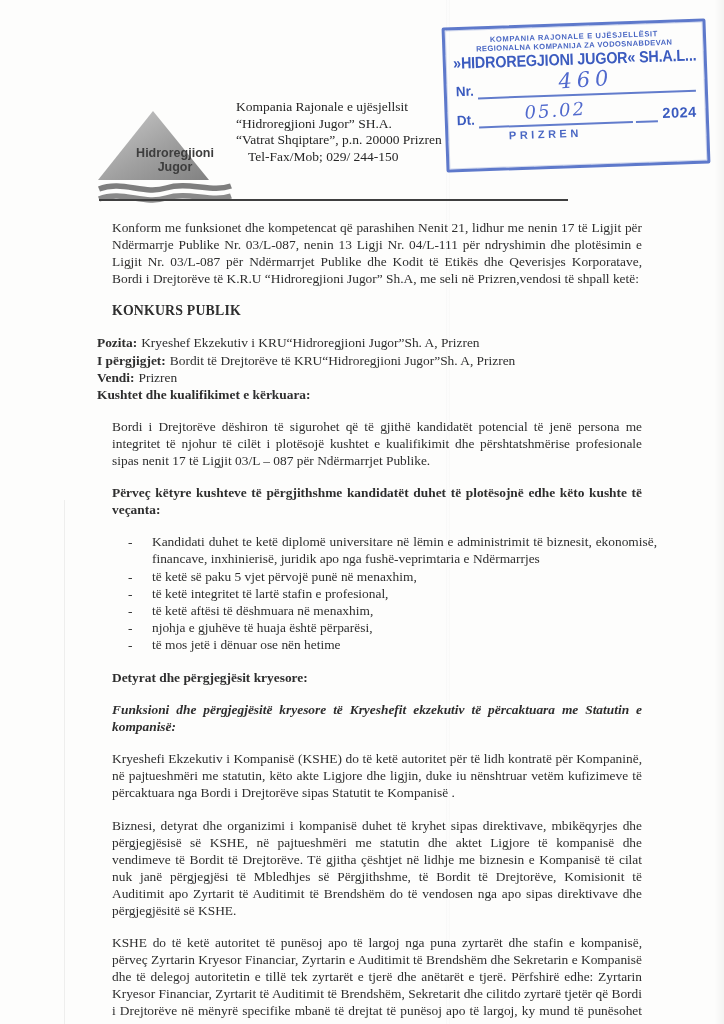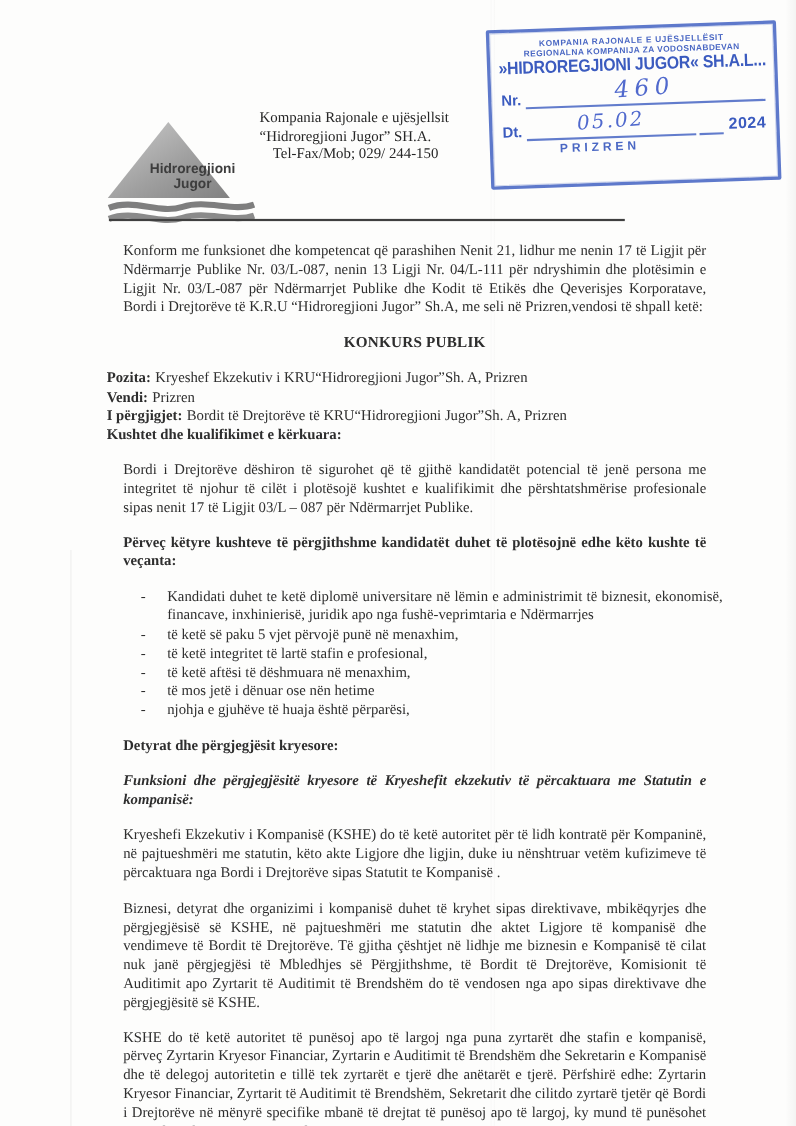--- a/index.html
+++ b/index.html
@@ -44,21 +44,21 @@
   .hand.date{font-size:18px;letter-spacing:2px;}
   .stamp .city{text-align:center;padding-right:64px;font-weight:bold;font-size:11px;letter-spacing:3.5px;margin-top:2px;opacity:.92;}
 
   
   .divider{position:absolute;left:99px;top:199px;width:469px;height:2px;background:#3f3f3f;}
 
   
   .content{position:absolute;left:97px;top:204px;width:560px;font-size:13.4px;line-height:17.1px;text-align:justify;}
   .content p{margin:15px;}
   .b{font-weight:bold;}
-  .konkurs{text-align:center;font-weight:bold;font-size:13.8px;margin-top:8px;letter-spacing:.2px;}
+  .konkurs{text-align:left;font-weight:bold;font-size:13.8px;margin-top:8px;letter-spacing:.2px;}
   .fields{margin-top:3px;}
   .field .b{margin-right:4px;}
   .req-intro{margin-top:15px !important;}
   .special{margin-top:13px !important;font-weight:bold;}
   ul.bullets{list-style:none;margin:1px 0 0 0;padding:0;}
   ul.bullets li{position:relative;padding-left:55px;}
   ul.bullets li::before{content:"-";position:absolute;left:31px;top:0;}
   .duties{margin-top:16px !important;font-weight:bold;}
   .duties-sub{font-weight:bold;font-style:italic;}
   .p2{margin-top:13px !important;}
@@ -86,20 +86,21 @@
       <text x="79" y="49" text-anchor="middle" font-family="Liberation Sans, sans-serif" font-size="12.5" font-weight="bold" fill="#3d3d3d">Hidroregjioni</text>
       <text x="79" y="63" text-anchor="middle" font-family="Liberation Sans, sans-serif" font-size="12.5" font-weight="bold" fill="#3d3d3d">Jugor</text>
       <path d="M3 81 C 26 72, 48 87, 70 80 C 92 73, 116 85, 135 78" stroke="#7e7e7e" stroke-width="5.5" fill="none"></path>
       <path d="M3 91 C 26 82, 48 97, 70 90 C 92 83, 116 95, 135 88" stroke="#8a8a8a" stroke-width="5.5" fill="none"></path>
     </svg>
   </div>
 
   <div class="contact">
     <div>Kompania Rajonale e ujësjellsit</div>
     <div>“Hidroregjioni Jugor” SH.A.</div>
+    <div>“Vatrat Shqiptare”, p.n.  20000  Prizren</div>
     <div class="i1">Tel-Fax/Mob; 029/ 244-150</div>
   </div>
 
   <div class="stamp">
     <div class="s1">KOMPANIA RAJONALE E UJËSJELLËSIT</div>
     <div class="s2">REGIONALNA KOMPANIJA ZA VODOSNABDEVAN</div>
     <div class="brand">»HIDROREGJIONI JUGOR« SH.A.L...</div>
     <div class="row">
       <span class="lbl">Nr.</span>
       <span class="line"><span class="hand">460</span></span>
@@ -118,39 +119,39 @@
   <div class="content">
     <p>Konform me funksionet dhe kompetencat që parashihen Nenit 21, lidhur me nenin 17 të Ligjit për Ndërmarrje Publike Nr. 03/L-087, nenin 13 Ligji Nr. 04/L-111 për ndryshimin dhe plotësimin e Ligjit Nr. 03/L-087 për Ndërmarrjet Publike dhe Kodit të Etikës dhe Qeverisjes Korporatave, Bordi i Drejtorëve të K.R.U “Hidroregjioni Jugor” Sh.A, me seli në Prizren,vendosi të shpall ketë:</p>
 
     <p class="konkurs">KONKURS PUBLIK</p>
 
     <div class="fields">
       <div class="field">
         <span class="b">Pozita:</span><span>Kryeshef Ekzekutiv i KRU“Hidroregjioni Jugor”Sh. A, Prizren</span>
       </div>
       <div class="field">
-        <span class="b">Vendi:</span><span>Prizren</span>
+        <span class="b">I përgjigjet:</span><span>Bordit të Drejtorëve të KRU“Hidroregjioni Jugor”Sh. A, Prizren</span>
       </div>
       <div class="field">
-        <span class="b">I përgjigjet:</span><span>Bordit të Drejtorëve të KRU“Hidroregjioni Jugor”Sh. A, Prizren</span>
+        <span class="b">Vendi:</span><span>Prizren</span>
       </div>
       <div class="field b">Kushtet dhe kualifikimet e kërkuara:</div>
     </div>
 
     <p class="req-intro">Bordi i Drejtorëve dëshiron të sigurohet që të gjithë kandidatët potencial të jenë persona me integritet të njohur të cilët i plotësojë kushtet e kualifikimit dhe përshtatshmërise profesionale sipas nenit 17 të Ligjit 03/L – 087 për Ndërmarrjet Publike.</p>
 
     <p class="special">Përveç këtyre kushteve të përgjithshme kandidatët duhet të plotësojnë edhe këto kushte të veçanta:</p>
 
     <ul class="bullets">
       <li>Kandidati duhet te ketë diplomë universitare në lëmin e administrimit të biznesit, ekonomisë, financave, inxhinierisë, juridik apo nga fushë-veprimtaria e Ndërmarrjes</li>
       <li>të ketë së paku 5 vjet përvojë punë në menaxhim,</li>
       <li>të ketë integritet të lartë stafin e profesional,</li>
       <li>të ketë aftësi të dëshmuara në menaxhim,</li>
+      <li>njohja e gjuhëve të huaja është përparësi,</li>
       <li>të mos jetë i dënuar ose nën hetime</li>
-      <li>njohja e gjuhëve të huaja është përparësi,</li>
     </ul>
 
     <p class="duties">Detyrat dhe përgjegjësit kryesore:</p>
     <p class="duties-sub">Funksioni dhe përgjegjësitë kryesore të Kryeshefit ekzekutiv të përcaktuara me Statutin e kompanisë:</p>
     <p>Kryeshefi Ekzekutiv i Kompanisë (KSHE) do të ketë autoritet për të lidh kontratë për Kompaninë, në pajtueshmëri me statutin, këto akte Ligjore dhe ligjin, duke iu nënshtruar vetëm kufizimeve të përcaktuara nga Bordi i Drejtorëve sipas Statutit te Kompanisë .</p>
     <p class="p2">Biznesi, detyrat dhe organizimi i kompanisë duhet të kryhet sipas direktivave, mbikëqyrjes dhe përgjegjësisë së KSHE, në pajtueshmëri me statutin dhe aktet Ligjore të kompanisë dhe vendimeve të Bordit të Drejtorëve. Të gjitha çështjet në lidhje me biznesin e  Kompanisë të cilat nuk janë përgjegjësi të Mbledhjes së Përgjithshme, të Bordit të Drejtorëve, Komisionit të Auditimit apo Zyrtarit të Auditimit të Brendshëm do të vendosen nga apo sipas direktivave dhe përgjegjësitë së KSHE.</p>
     <p class="p3">KSHE do të ketë autoritet të punësoj apo të largoj nga puna zyrtarët dhe stafin e kompanisë, përveç Zyrtarin Kryesor Financiar, Zyrtarin e Auditimit të Brendshëm dhe Sekretarin e Kompanisë dhe të delegoj autoritetin e tillë tek zyrtarët e tjerë dhe anëtarët e tjerë. Përfshirë edhe: Zyrtarin Kryesor Financiar, Zyrtarit të Auditimit të Brendshëm, Sekretarit dhe cilitdo zyrtarë tjetër që Bordi i Drejtorëve në mënyrë specifike mbanë të drejtat të punësoj apo të largoj, ky mund të punësohet apo të largohet vetëm nga Bordi i Drejtorëve.</p>
   </div>
 
 </div>

